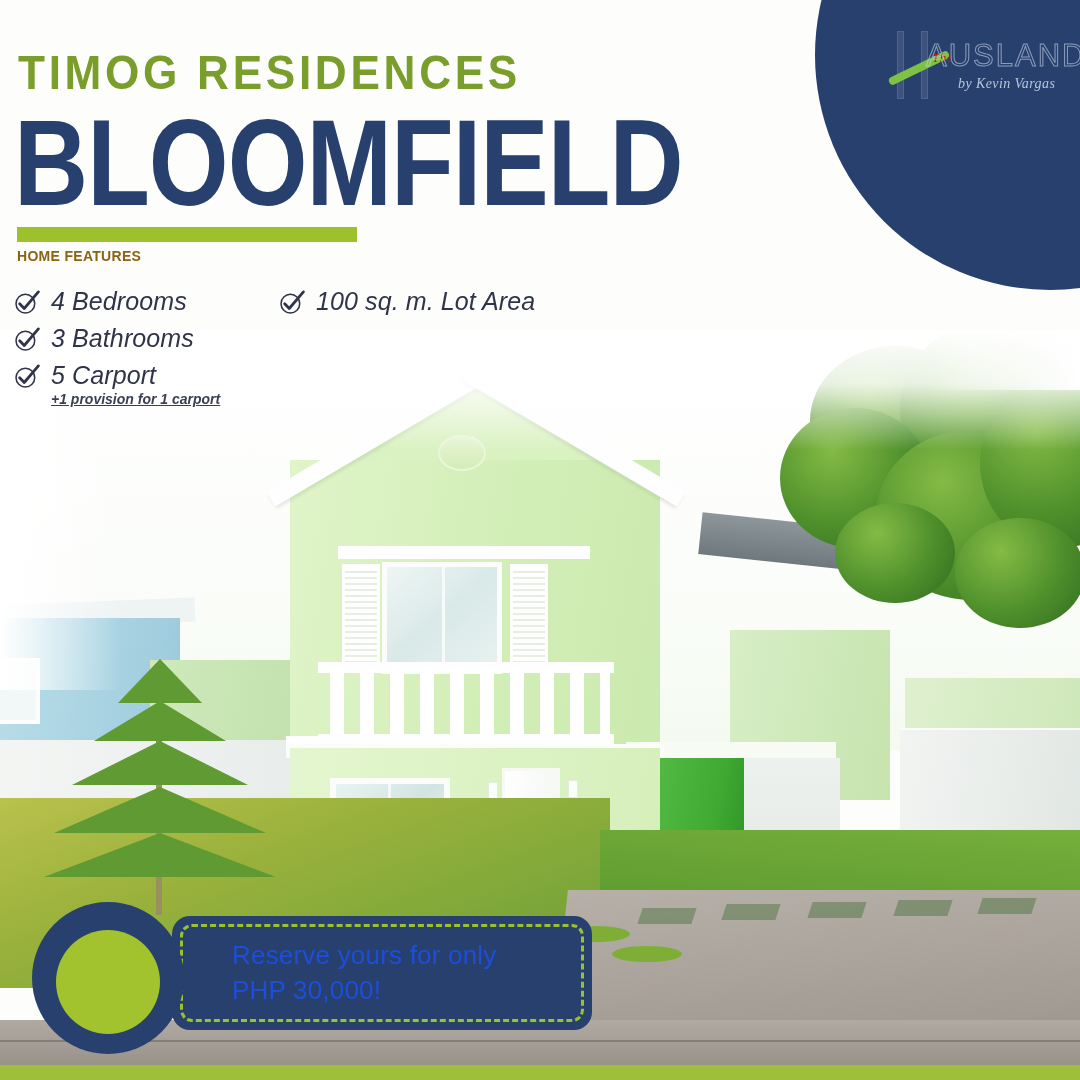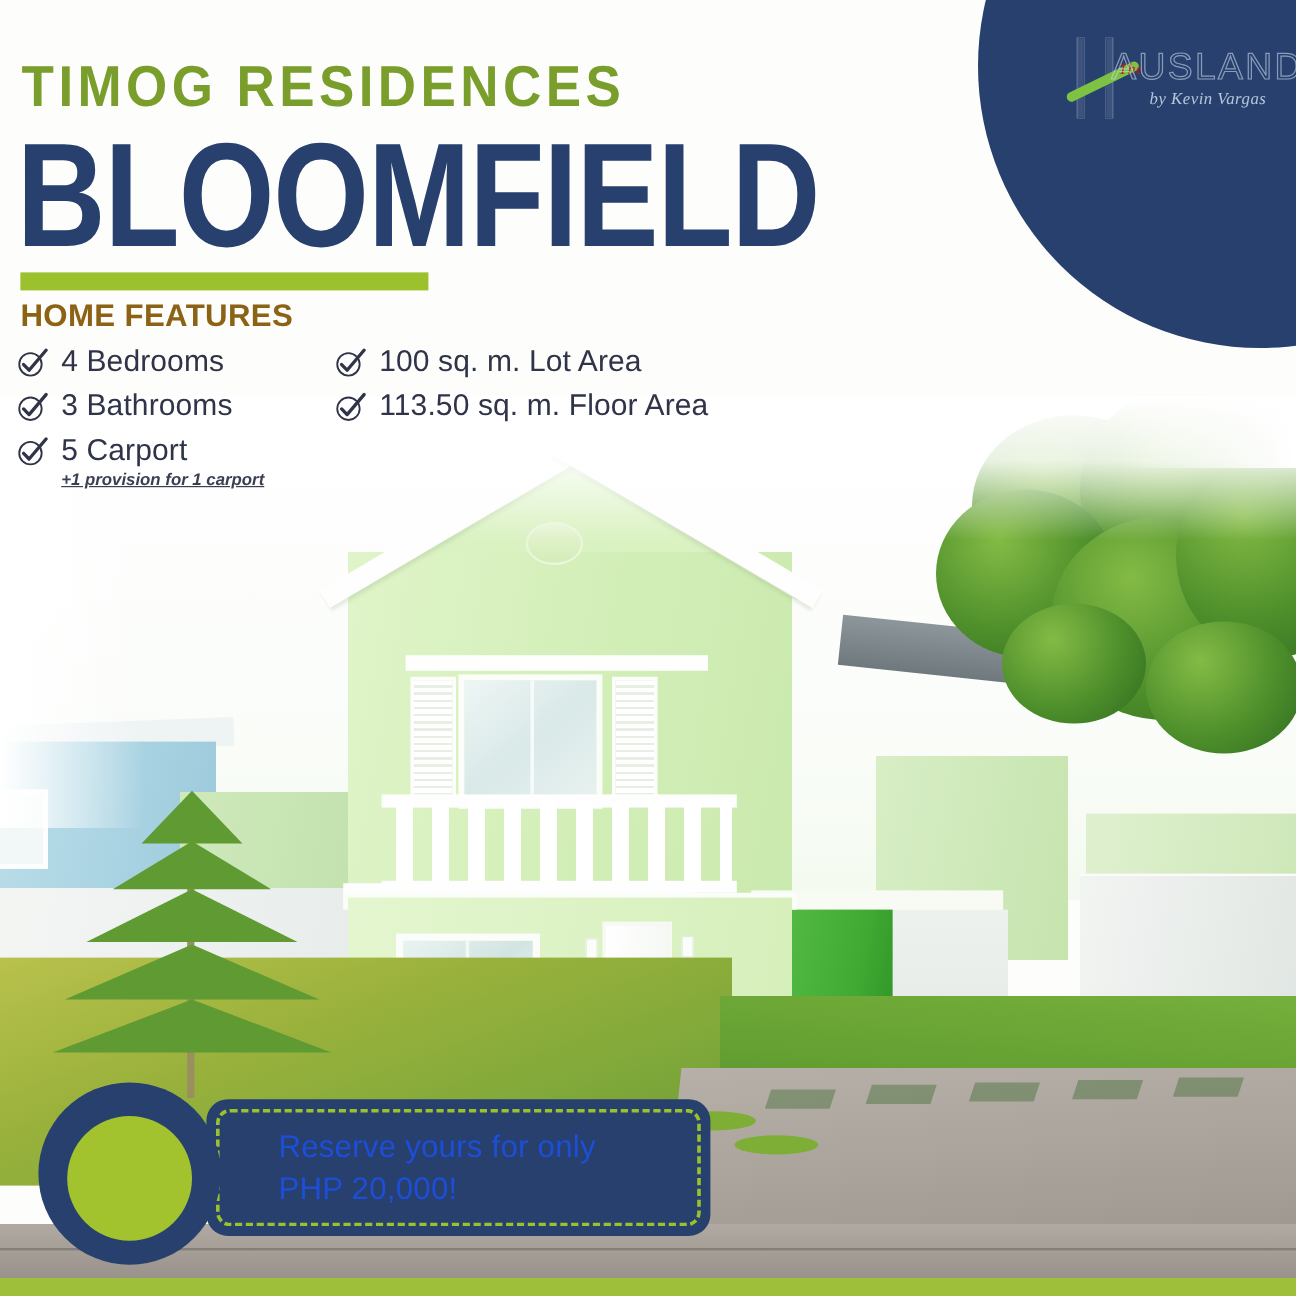--- a/index.html
+++ b/index.html
@@ -331,32 +331,33 @@
     color:#27406e;
     transform: scaleX(.95) scaleY(1.14); transform-origin:left top;
     white-space:nowrap;
   }
   #accent-bar {
     position:absolute; left:17px; top:227px; width:340px; height:15px;
     background:#9bc12c;
   }
   #section-label {
     position:absolute; left:17px; top:248px;
-    font-size:26px; font-weight:700; letter-spacing:.3px;
+    font-size:14px; font-weight:700; letter-spacing:.3px;
     color:#8c6214;
     white-space:nowrap;
   }
 
   #features { position:absolute; left:14px; top:283px; width:680px; }
   .feat-col { position:absolute; top:0; }
   .feat-col.left { left:0; }
   .feat-col.right { left:265px; }
   .feat {
     display:flex; align-items:center; gap:11px;
     height:37px;
+    font-style:italic;
   }
   .feat .label {
     font-size:25px; color:#2f3448; font-weight:400;
     white-space:nowrap; letter-spacing:.1px;
   }
   .chk { width:26px; height:26px; flex:0 0 26px; display:block; }
   .subnote {
     margin-left:37px; margin-top:-3px;
     font-size:14px; font-style:italic; font-weight:700;
     color:#3a3f52; text-decoration:underline;
@@ -522,34 +523,27 @@
     </div>
 
     <div class="feat-col right">
       <div class="feat">
         <svg class="chk" viewBox="0 0 32 32">
           <circle cx="14" cy="18" r="11.5" fill="none" stroke="#2f3448" stroke-width="1.9"></circle>
           <path d="M7 18.2 L12.6 24 L30 3.5" fill="none" stroke="#2f3448" stroke-width="3.4" stroke-linecap="round" stroke-linejoin="round"></path>
         </svg>
         <span class="label">100 sq. m. Lot Area</span>
       </div>
-      <div class="feat">
-        <svg class="chk" viewBox="0 0 32 32">
-          <circle cx="14" cy="18" r="11.5" fill="none" stroke="#2f3448" stroke-width="1.9"></circle>
-          <path d="M7 18.2 L12.6 24 L30 3.5" fill="none" stroke="#2f3448" stroke-width="3.4" stroke-linecap="round" stroke-linejoin="round"></path>
-        </svg>
-        <span class="label">113.50 sq. m. Floor Area</span>
-      </div>
     </div>
   </div>
 
   <div id="cta">
     <div id="cta-pill"></div>
     <div id="cta-ring">
       <div id="cta-dot"></div>
     </div>
     <div id="cta-text">
       <span>Reserve yours for only</span>
-      <span>PHP 20,000!</span>
+      <span>PHP 30,000!</span>
     </div>
   </div>
 
 </div>
 
 </body></html>

